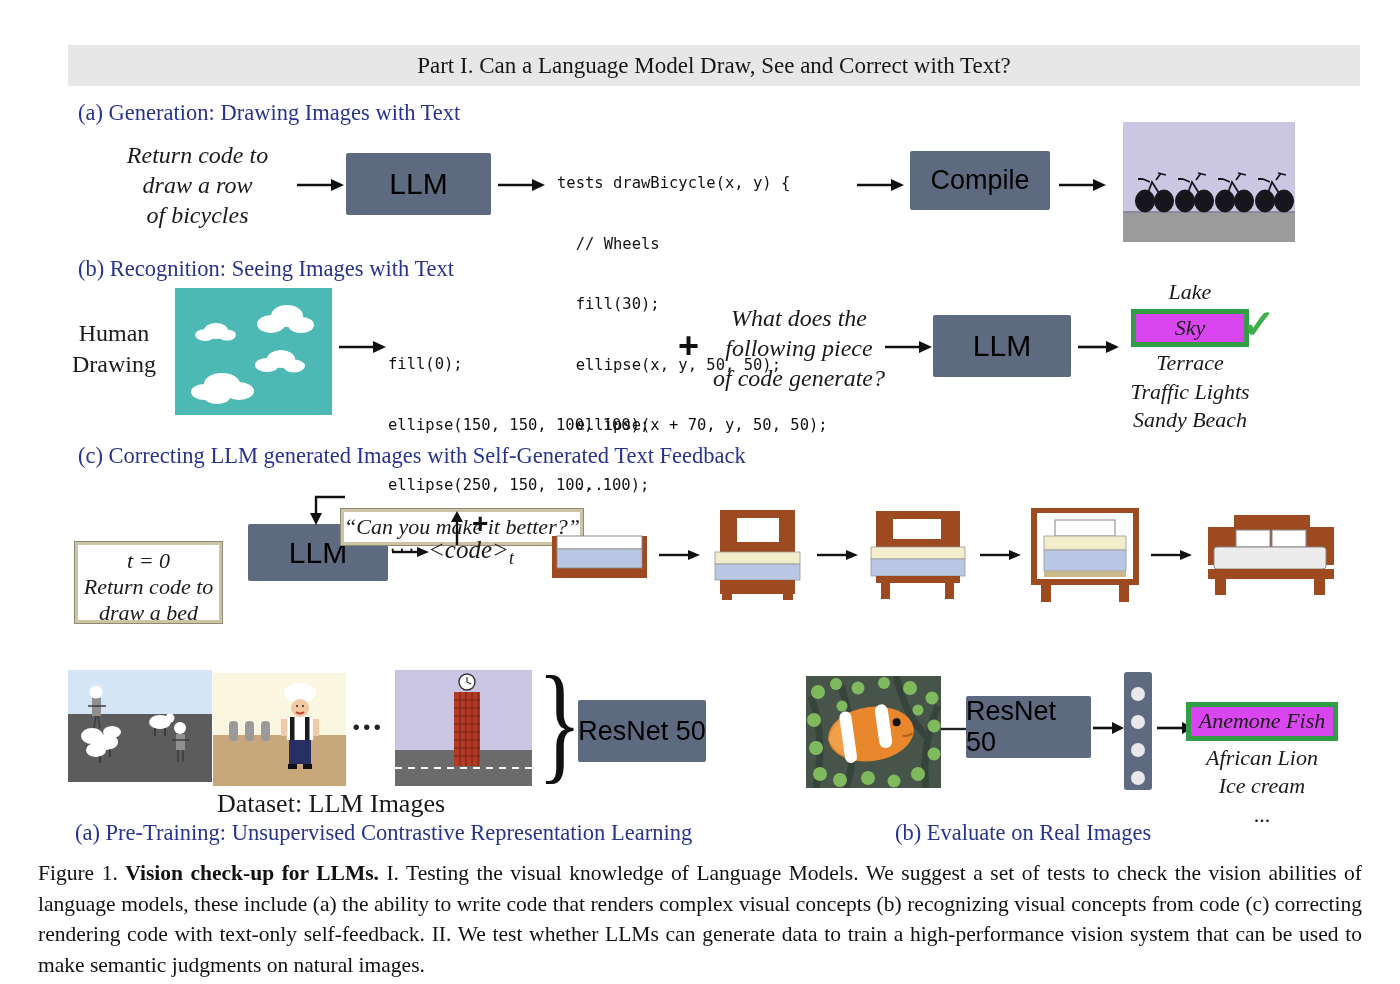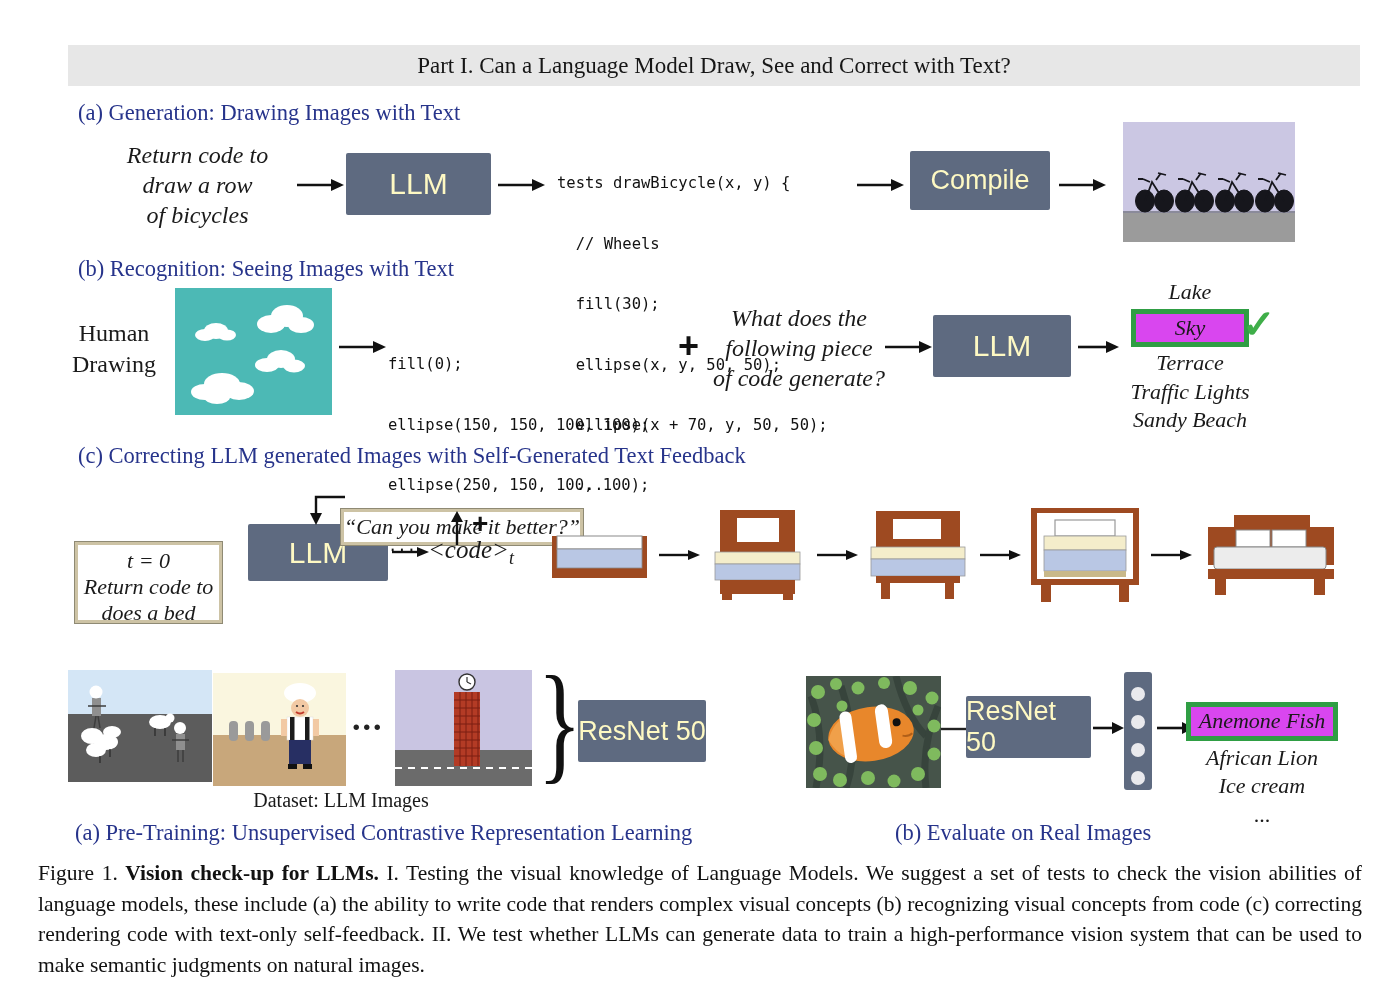--- a/index.html
+++ b/index.html
@@ -1,21 +1,21 @@
 <!DOCTYPE html>
 <html><head>
 <meta charset="utf-8">
 <style>
   html,body{margin:0;padding:0;background:#fff;}
   #page{position:relative;width:1400px;height:984px;background:#fff;overflow:hidden;
         font-family:"Liberation Serif",serif;color:#1a1a1a;}
   .abs{position:absolute;}
   .banner{background:#e7e7e7;text-align:center;font-size:23px;line-height:41px;color:#161616;}
   .heading{font-size:22.5px;color:#27348b;white-space:nowrap;}
-  .nnbox{background:#5e6a80;color:#fef9c3;font-family:"Liberation Sans",sans-serif;
+  .nnbox{background:#5e6a80;color:#000000;font-family:"Liberation Sans",sans-serif;
          display:flex;align-items:center;justify-content:center;border-radius:2px;}
   .prompt{font-style:italic;font-size:24px;text-align:center;line-height:1.25;}
   .plain-label{font-size:24px;text-align:center;line-height:1.3;}
   .code{font-family:"DejaVu Sans Mono",monospace;font-size:15.5px;line-height:1.3;
         white-space:pre;color:#111;}
   .opt{font-style:italic;font-size:22px;line-height:1.3;text-align:center;}
   .greenbox{border:5px solid #2f9e44;background:#d946ef;}
   .tanbox{border:3px solid #cdc3a5;outline:1px solid #8f8a74;background:#fff;
           text-align:center;font-style:italic;font-size:22px;margin-top:28px;}
   .plus{font-family:"Liberation Sans",sans-serif;font-weight:bold;color:#111;}
@@ -186,21 +186,21 @@
     <div class="opt">Terrace</div>
     <div class="opt">Traffic Lights</div>
     <div class="opt">Sandy Beach</div>
   </div>
 
   <div class="abs heading" style="left:78px;top:443px;">(c) Correcting LLM generated Images with Self-Generated Text Feedback</div>
 
   <div class="abs tanbox" style="left:75px;top:514px;width:141px;height:72px;padding-top:3px;line-height:1.18;">
     <div>t = 0</div>
     <div>Return code to</div>
-    <div>does a bed</div>
+    <div>draw a bed</div>
   </div>
 
   <div class="abs nnbox" style="left:248px;top:524px;width:140px;height:57px;font-size:30px;">LLM</div>
 
   <div class="abs tanbox" style="left:341px;top:481px;width:236px;height:30px;line-height:30px;">“Can you make it better?”</div>
 
   <div class="abs" style="left:302px;top:489px;">
     <svg width="44" height="38">
         <path d="M43,8 L14,8 L14,24" fill="none" stroke="#111" stroke-width="2.4"></path>
         <polygon points="8,24 20,24 14,36" fill="#111"></polygon>
@@ -371,21 +371,21 @@
       <circle cx="72" cy="12" r="8" fill="#fff" stroke="#333" stroke-width="1.4"></circle>
       <line x1="72" y1="12" x2="72" y2="7" stroke="#333" stroke-width="1.2"></line>
       <line x1="72" y1="12" x2="76" y2="14" stroke="#333" stroke-width="1.2"></line>
     </svg>
   </div>
 
   <div class="abs brace" style="left:528px;top:662px;">}</div>
 
   <div class="abs nnbox" style="left:578px;top:700px;width:128px;height:62px;font-size:27px;">ResNet 50</div>
 
-  <div class="abs plain-label" style="left:224px;top:787px;width:234px;font-size:20px;">Dataset: LLM Images</div>
+  <div class="abs plain-label" style="left:214px;top:787px;width:234px;font-size:26px;">Dataset: LLM Images</div>
 
   <div class="abs" style="left:806px;top:676px;">
     <svg width="135" height="112" viewBox="0 0 135 112">
       <rect width="135" height="112" fill="#46544a"></rect>
       <g stroke="#37443c" stroke-width="7" fill="none">
         <path d="M10,112 Q20,60 5,20"></path>
           <path d="M40,112 Q55,70 35,10"></path>
           <path d="M90,0 Q100,40 120,60"></path>
           <path d="M120,112 Q115,70 132,30"></path>
       </g>

